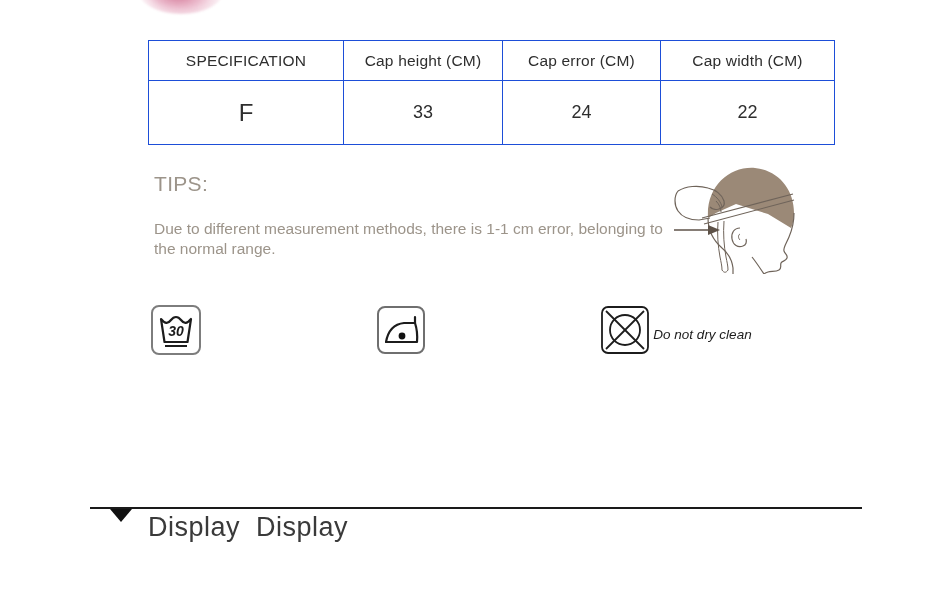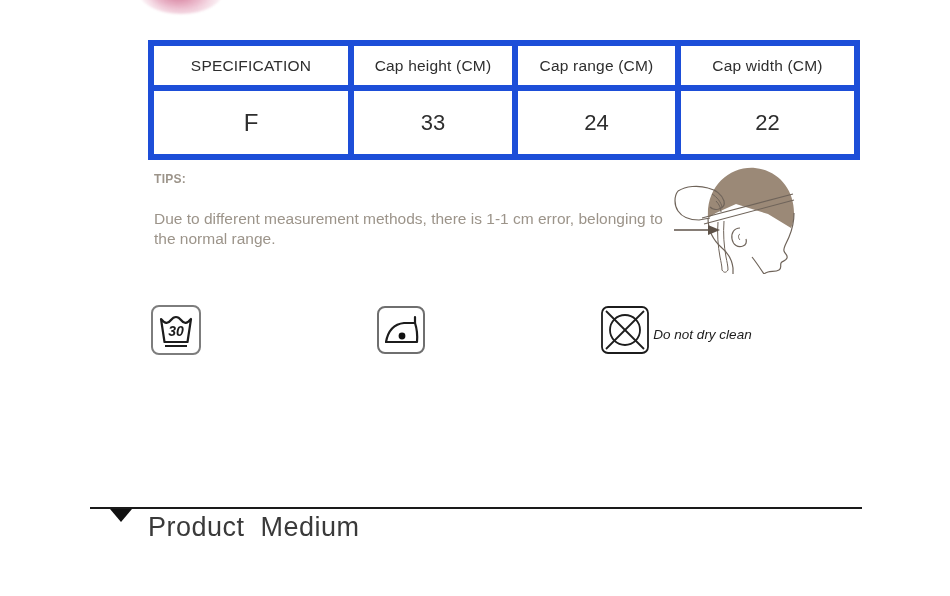--- a/index.html
+++ b/index.html
@@ -43,53 +43,52 @@
   
   #spec-table {
     position: absolute;
     left: 148px;
     top: 40px;
     width: 674px;
     border-collapse: collapse;
     table-layout: fixed;
   }
   #spec-table td {
-    border: 6px solid #1d4ed8;
+    border: 1px solid #1d4ed8;
     text-align: center;
     color: #2e2e2e;
     font-weight: 400;
   }
   #spec-table tr.head-row td {
     height: 37px;
     font-size: 15.5px;
     letter-spacing: 0.2px;
   }
   #spec-table tr.body-row td {
     height: 61px;
-    font-size: 22px;
+    font-size: 18px;
   }
   #spec-table td.c0 { width: 192px; }
   #spec-table td.c1 { width: 156px; }
   #spec-table td.c2 { width: 155px; }
   #spec-table td.c3 { width: 171px; }
   #spec-table tr.body-row td.c0 { font-size: 24px; }
 
   
   #tips {
     position: absolute;
     left: 154px;
     top: 172px;
     width: 540px;
     color: #9c948a;
   }
   #tips-title {
-    font-size: 12px;
+    font-size: 21px;
     letter-spacing: 0.3px;
     margin-bottom: 23px;
-    font-weight: bold;
   }
   #tips-body {
     font-size: 15.5px;
     line-height: 1.32;
     max-width: 525px;
   }
 
   
   #head-illustration {
     position: absolute;
@@ -161,21 +160,21 @@
 </head>
 <body>
 
 <div id="pompom"></div>
 
 <table id="spec-table">
   <tbody>
     <tr class="head-row">
       <td class="c0">SPECIFICATION</td>
       <td class="c1">Cap height (CM)</td>
-      <td class="c2">Cap range (CM)</td>
+      <td class="c2">Cap error (CM)</td>
       <td class="c3">Cap width (CM)</td>
     </tr>
     <tr class="body-row">
       <td class="c0">F</td>
       <td class="c1">33</td>
       <td class="c2">24</td>
       <td class="c3">22</td>
     </tr>
   </tbody>
 </table>
@@ -251,13 +250,13 @@
       <line x1="9" y1="9" x2="47" y2="47" stroke="#1c1c1c" stroke-width="1.8"></line>
       <line x1="47" y1="9" x2="9" y2="47" stroke="#1c1c1c" stroke-width="1.8"></line>
     </svg>
     <div class="care-label">Do not dry clean</div>
   </div>
 
 </div>
 
 <div id="section-rule"></div>
 <div id="section-marker"></div>
-<div id="section-title">Product  Medium</div>
+<div id="section-title">Display  Display</div>
 
 </body></html>

